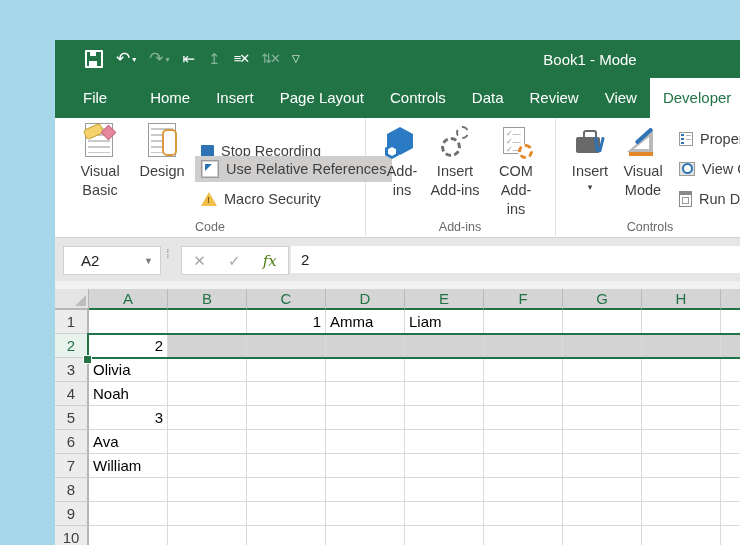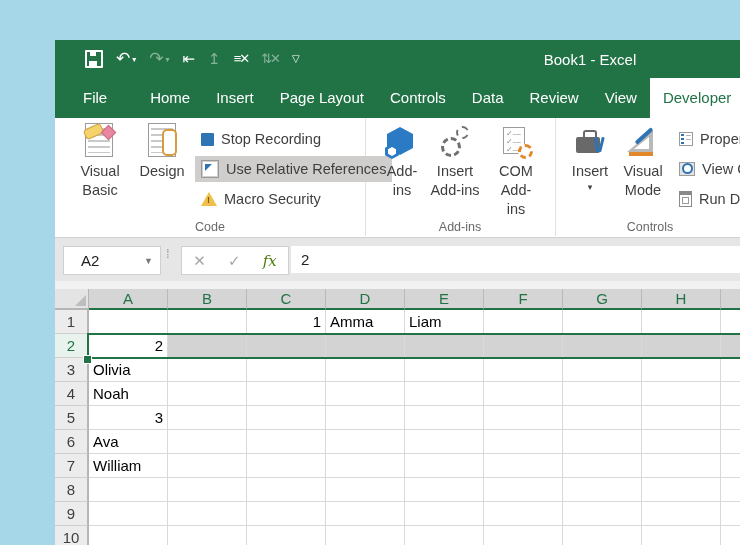--- a/index.html
+++ b/index.html
@@ -145,21 +145,21 @@
       <div class="qbtn">
           <span class="qglyph" style="font-size:13px;letter-spacing:-2px;">≡✕</span>
         </div>
       <div class="qbtn dim">
           <span class="qglyph" style="font-size:13px;letter-spacing:-2px;">⇅✕</span>
         </div>
       <div class="qbtn">
           <span class="qglyph" style="font-size:10px;">▽</span>
         </div>
     </div>
-    <div class="title">Book1 - Excel</div>
+    <div class="title">Book1 - Mode</div>
   </div>
 
   <div class="tabrow">
       <div class="tab file">File</div>
       <div class="tab">Home</div>
       <div class="tab">Insert</div>
       <div class="tab">Page Layout</div>
       <div class="tab">Controls</div>
       <div class="tab">Data</div>
       <div class="tab">Review</div>
@@ -182,21 +182,21 @@
       </div>
       <div class="bigbtn" style="left:78px;width:58px;">
         <div class="icon32">
             <div class="mac-ic">
               <div class="doc"></div>
               <div class="scroll"></div>
             </div>
           </div>
         <div class="blabel">Design</div>
       </div>
-      <div class="sbtn" style="left:140px;top:8px;">
+      <div class="sbtn" style="left:140px;top:20px;">
         <span class="ic-stop"></span>
         <span class="slabel">Stop Recording</span>
       </div>
       <div class="sbtn active" style="left:140px;top:38px;">
         <span class="ic-rel"></span>
         <span class="slabel">Use Relative References</span>
       </div>
       <div class="sbtn" style="left:140px;top:68px;">
         <span class="warn">
             <i>!</i>

